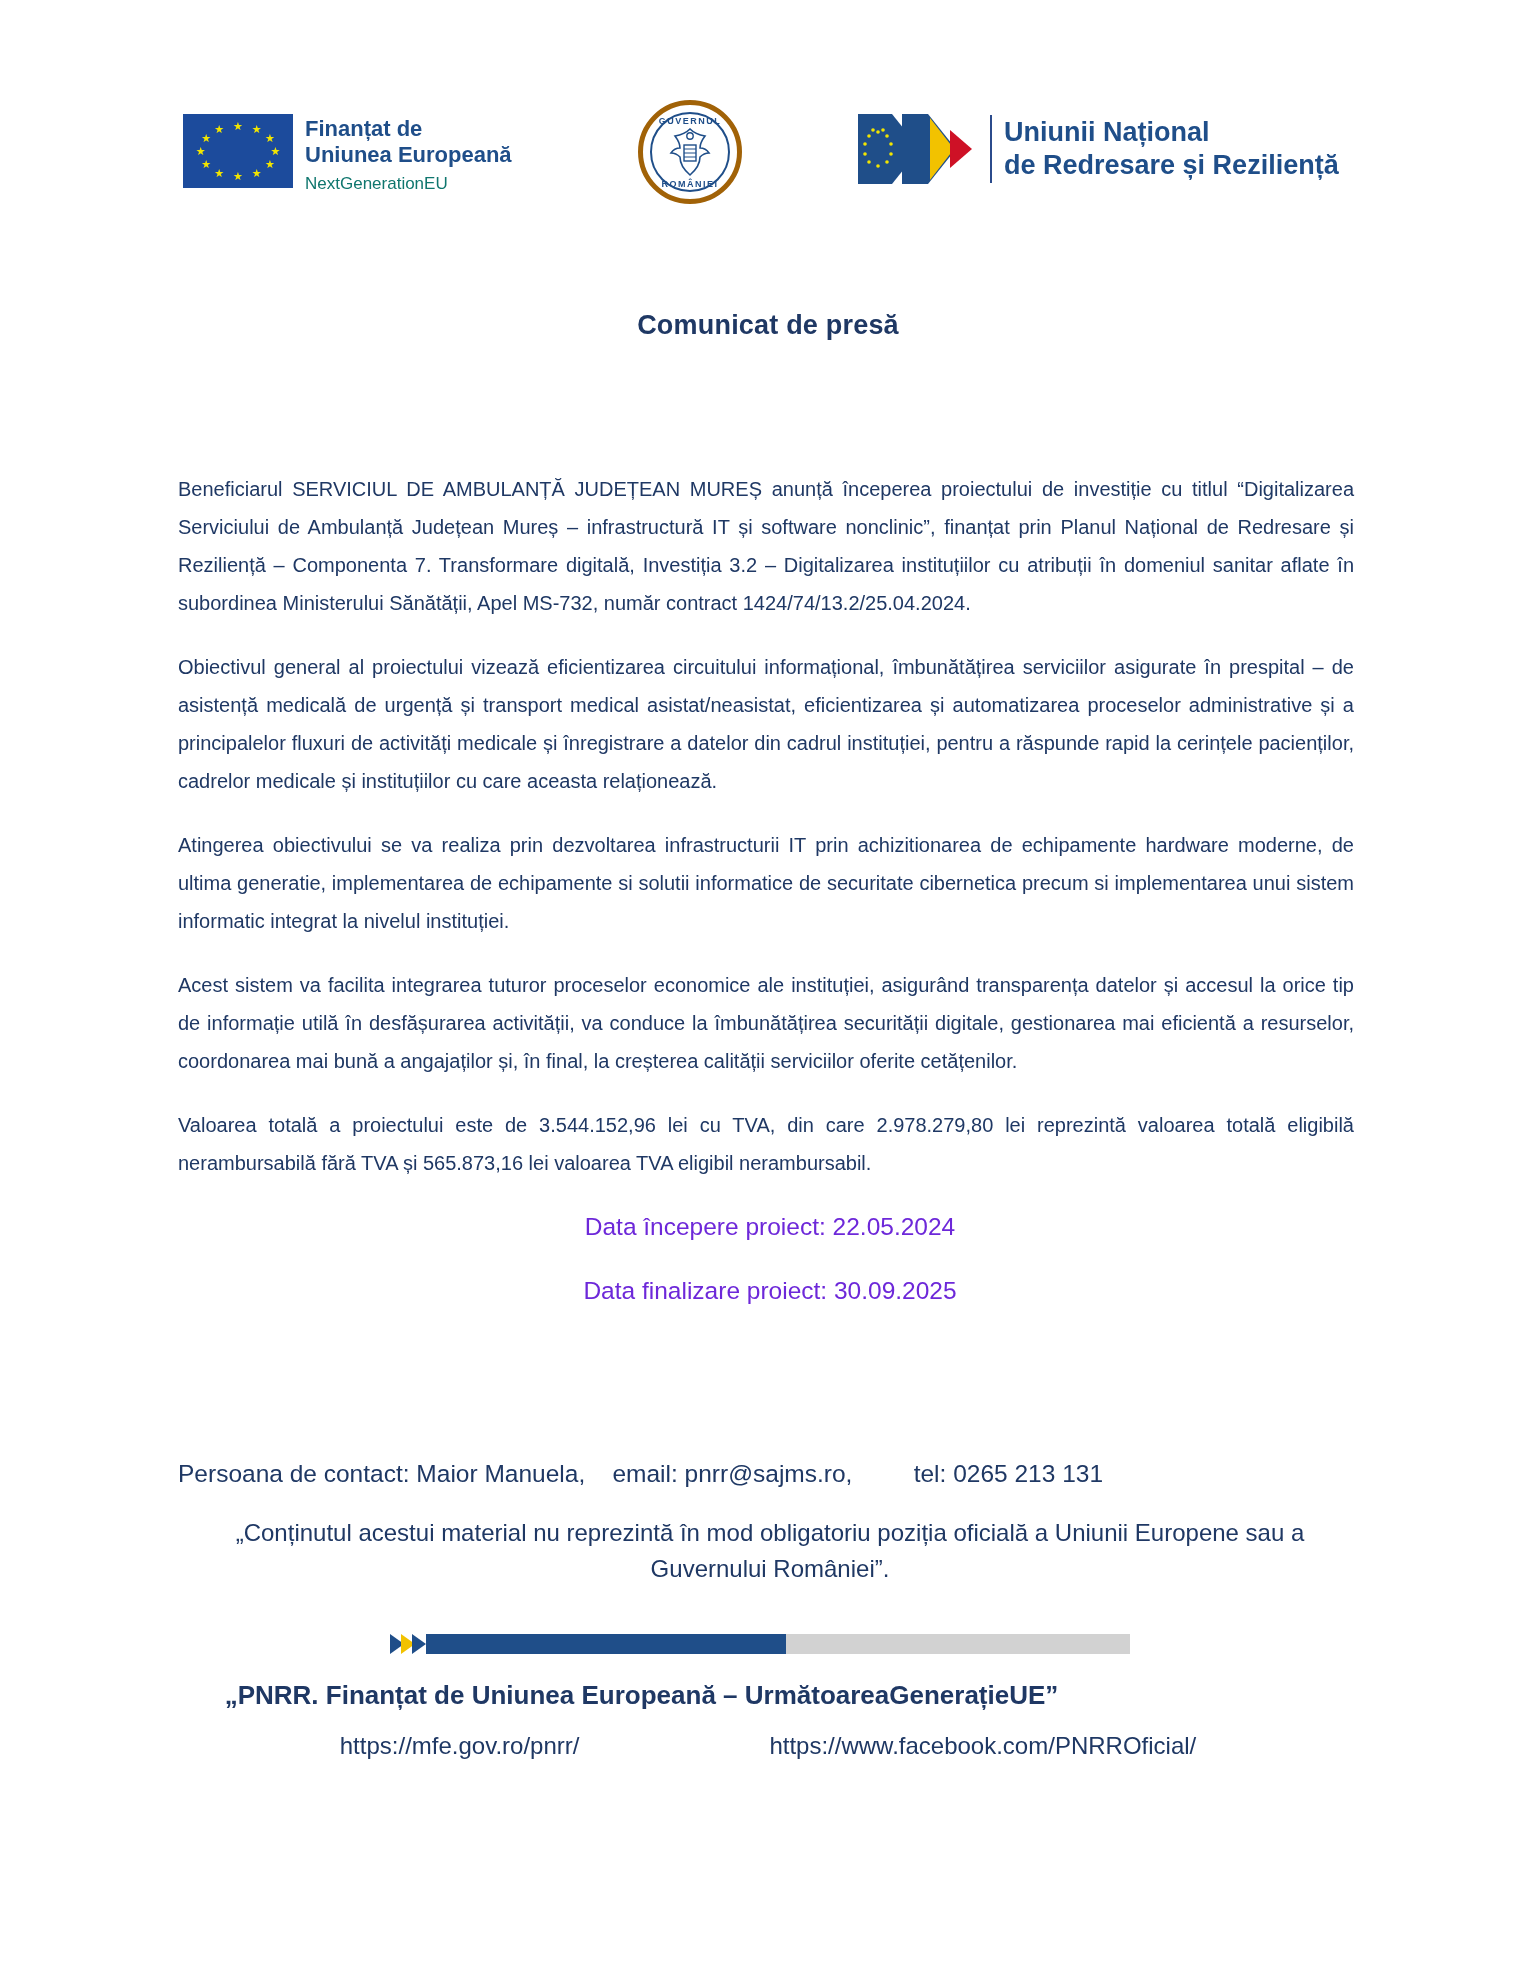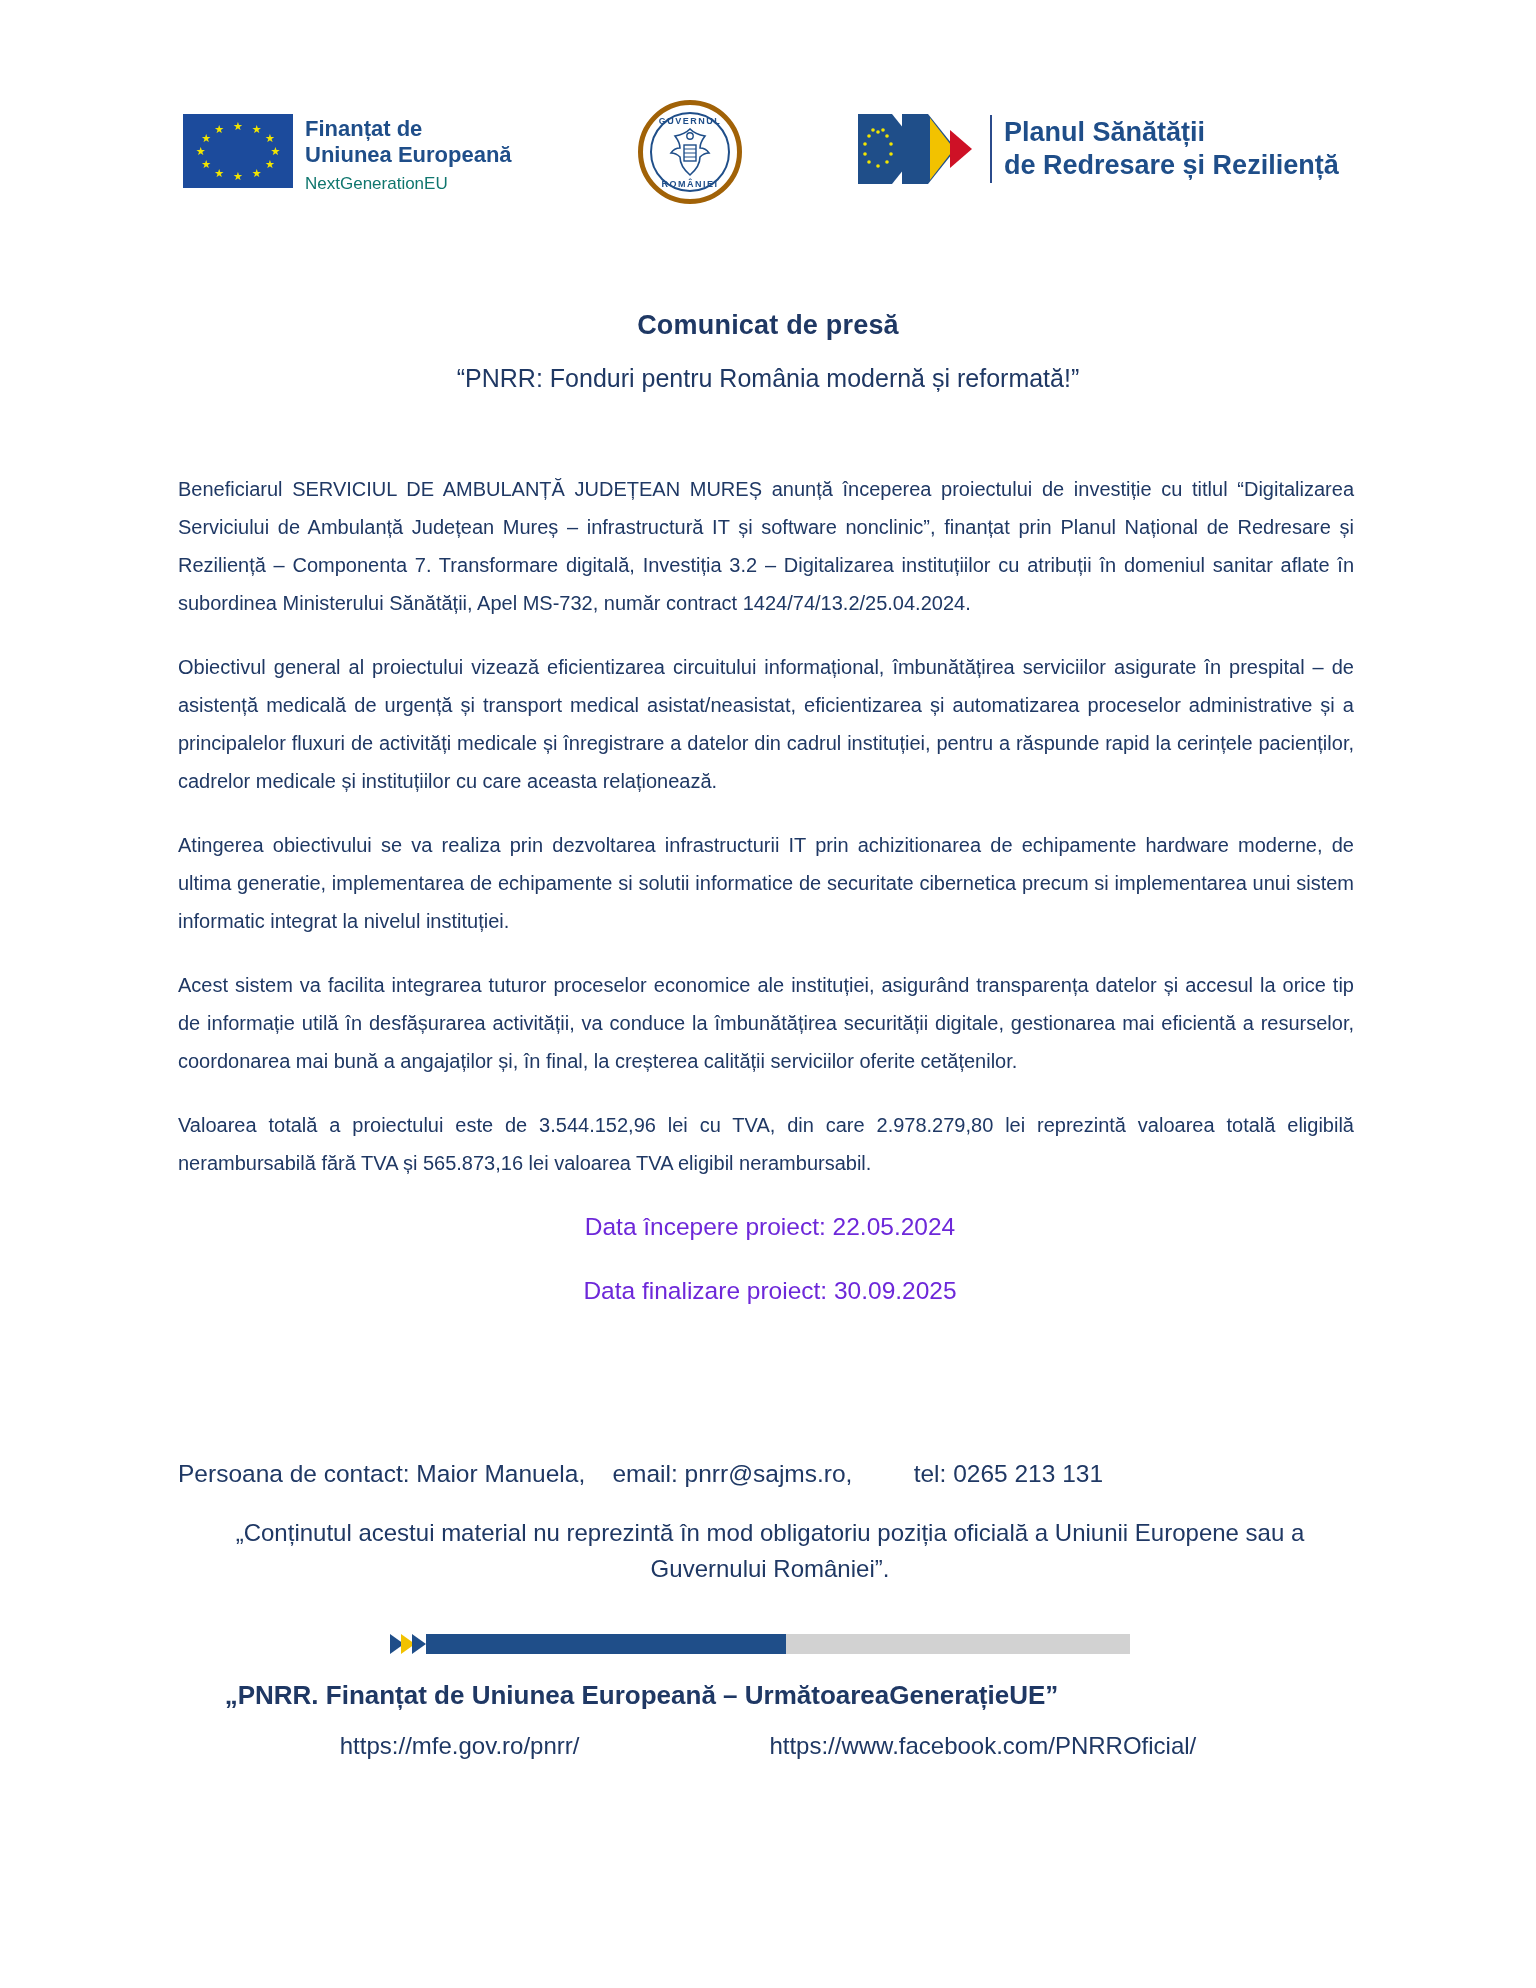--- a/index.html
+++ b/index.html
@@ -339,28 +339,27 @@
 
           <path d="M44 2 L70 2 L98 37 L70 72 L44 72 Z" fill="#1F4E89"></path>
 
           <path d="M72 6 L96 37 L72 68 Z" fill="#F2C200"></path>
 
           <path d="M92 18 L114 37 L92 56 Z" fill="#CE1126"></path>
         </svg>
       </div>
       <div class="pnrr-divider"></div>
       <div class="pnrr-text">
-        <div>Planul Sănătății</div>
+        <div>Uniunii Național</div>
         <div>de Redresare și Reziliență</div>
       </div>
     </div>
   </div>
 
   <div class="doc-title">Comunicat de presă</div>
-  <div class="doc-subtitle">“PNRR: Fonduri pentru România modernă și reformată!”</div>
 
   <div class="body-wrap">
     <p class="para">Beneficiarul SERVICIUL DE AMBULANȚĂ JUDEȚEAN MUREȘ anunță începerea proiectului de investiție cu titlul “Digitalizarea Serviciului de Ambulanță Județean Mureș – infrastructură IT și software nonclinic”, finanțat prin Planul Național de Redresare și Reziliență – Componenta 7. Transformare digitală, Investiția 3.2 – Digitalizarea instituțiilor cu atribuții în domeniul sanitar aflate în subordinea Ministerului Sănătății, Apel MS-732, număr contract 1424/74/13.2/25.04.2024.</p>
     <p class="para">Obiectivul general al proiectului vizează eficientizarea circuitului informațional, îmbunătățirea serviciilor asigurate în prespital – de asistență medicală de urgență și transport medical asistat/neasistat, eficientizarea și automatizarea proceselor administrative și a principalelor fluxuri de activități medicale și înregistrare a datelor din cadrul instituției, pentru a răspunde rapid la cerințele pacienților, cadrelor medicale și instituțiilor cu care aceasta relaționează.</p>
     <p class="para">Atingerea obiectivului se va realiza prin dezvoltarea infrastructurii IT prin achizitionarea de echipamente hardware moderne, de ultima generatie, implementarea de echipamente si solutii informatice de securitate cibernetica precum si implementarea unui sistem informatic integrat la nivelul instituției.</p>
     <p class="para"> Acest sistem va facilita integrarea tuturor proceselor economice ale instituției, asigurând transparența datelor și accesul la orice tip de informație utilă în desfășurarea activității, va conduce la îmbunătățirea securității digitale, gestionarea mai eficientă a resurselor, coordonarea mai bună a angajaților și, în final, la creșterea calității serviciilor oferite cetățenilor.</p>
     <p class="para">Valoarea totală a proiectului este de 3.544.152,96 lei cu TVA, din care 2.978.279,80 lei reprezintă valoarea totală eligibilă nerambursabilă fără TVA și 565.873,16 lei valoarea TVA eligibil nerambursabil.</p>
     <p class="line">Data începere proiect: 22.05.2024</p>
     <p class="line">Data finalizare proiect: 30.09.2025</p>
   </div>

